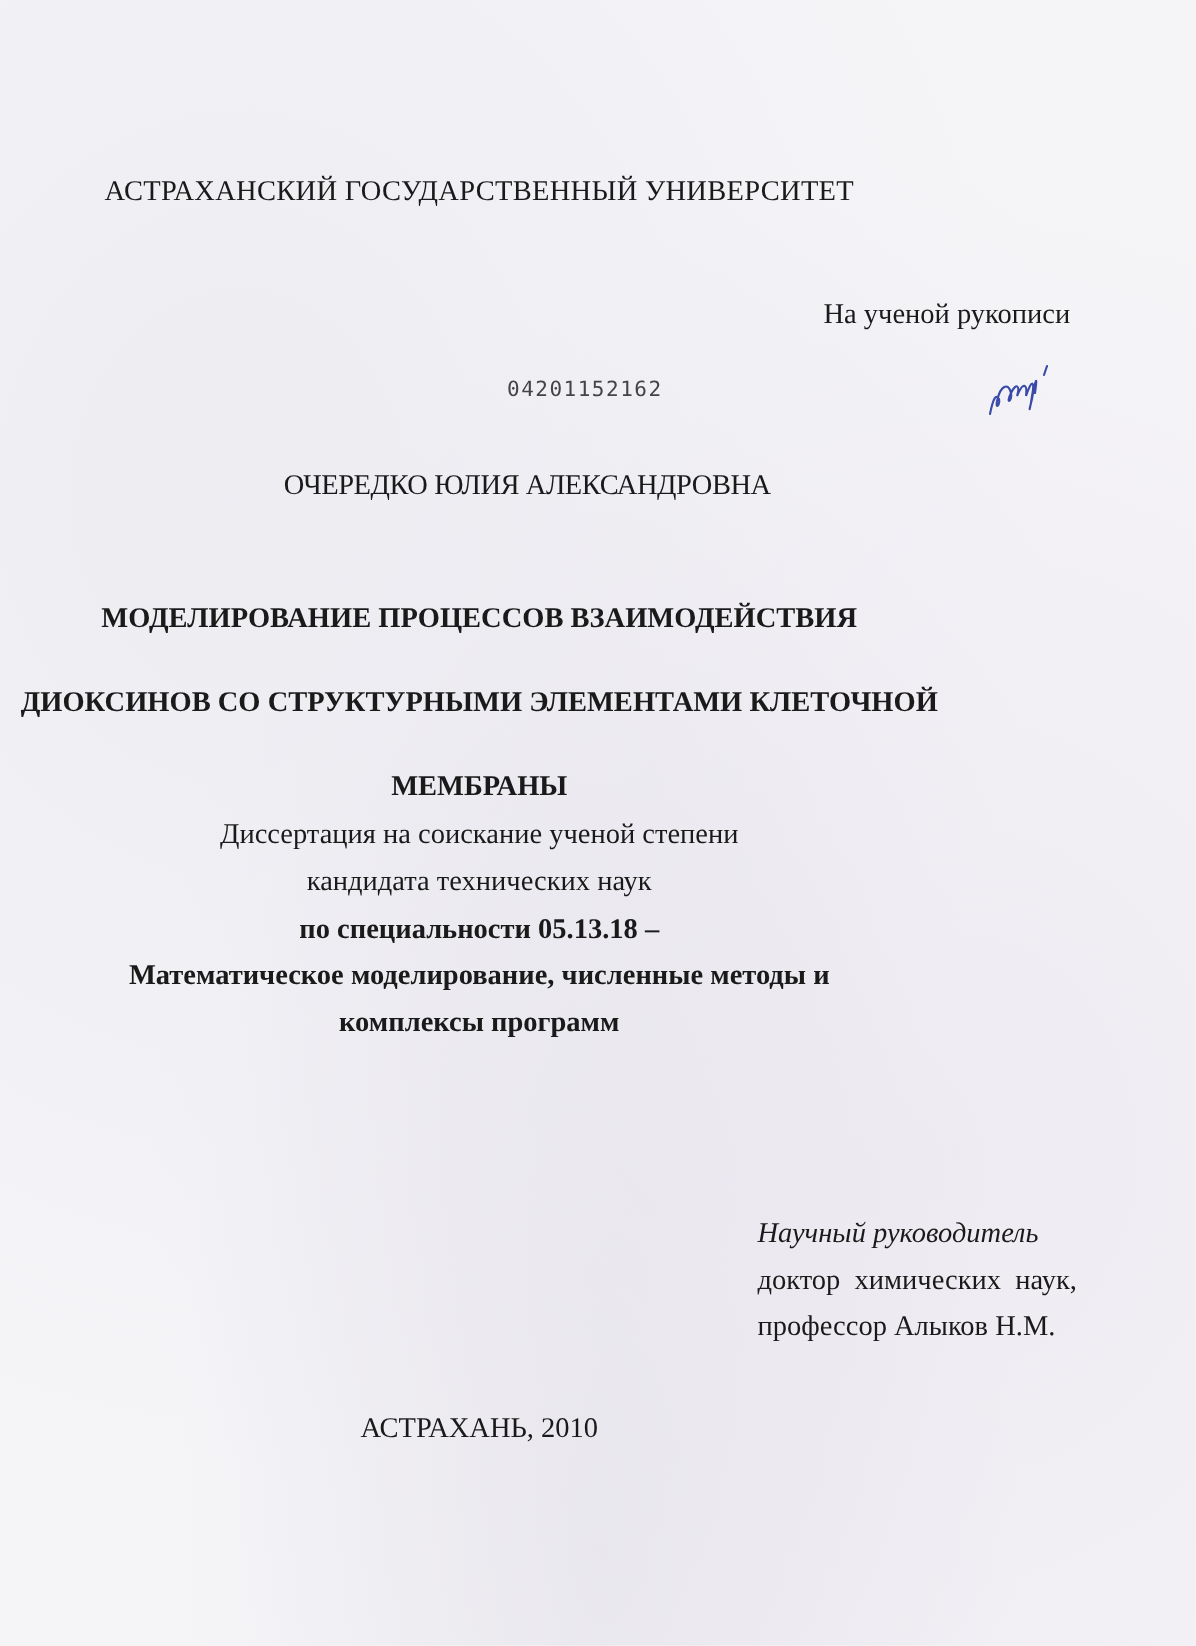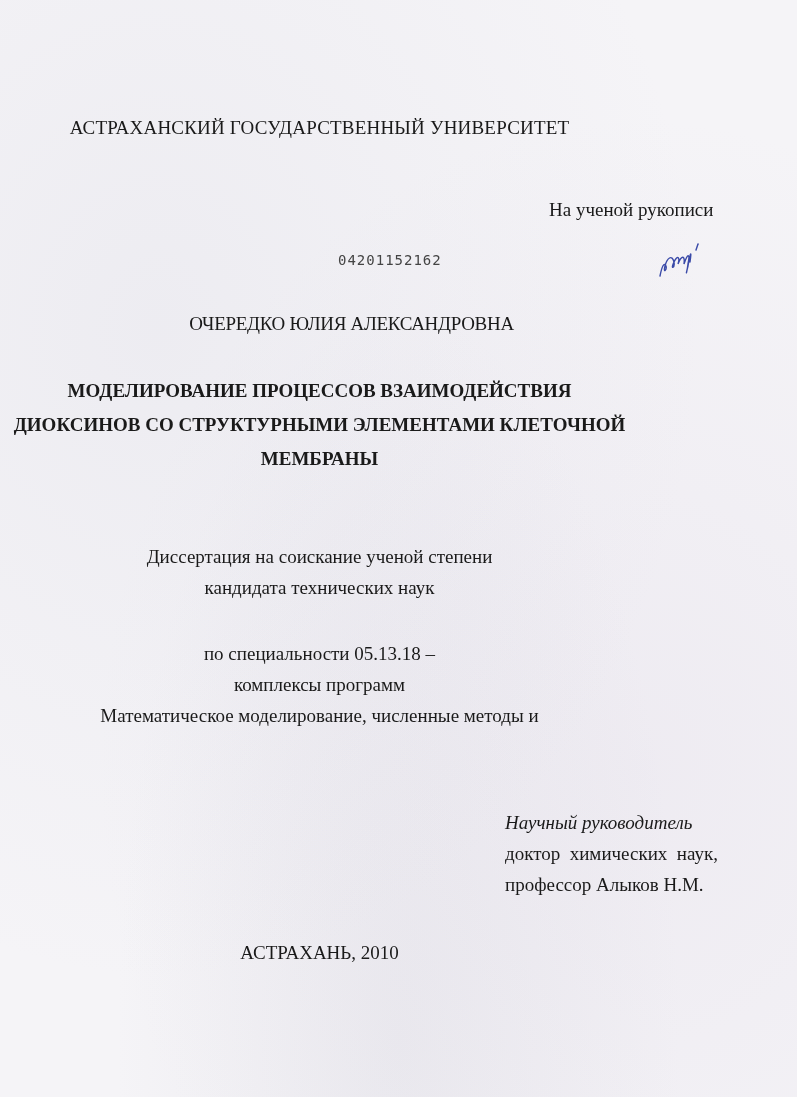--- a/index.html
+++ b/index.html
@@ -19,23 +19,23 @@
       #f5f4f7;
   }
   .abs { position: absolute; white-space: nowrap; }
   .center { left: 0; width: 639px; text-align: center; }
   .univ { top: 117px; font-size: 19px; letter-spacing: 0.2px; }
   .rights { top: 199px; left: 549px; font-size: 19px; }
   .code { top: 252px; left: 338px; font-family: "DejaVu Sans Mono", "Liberation Mono", monospace; font-size: 14px; color: #444; letter-spacing: 1px; }
   .sig { top: 236px; left: 654px; width: 60px; height: 44px; }
   .author { top: 313px; font-size: 19px; letter-spacing: -0.3px; padding-left: 32px; }
   .title { top: 374px; font-size: 19px; font-weight: bold; line-height: 34px; }
-  .title div { text-align: center; }
+  .title div { text-align: center; margin-top: 22px; }
   .diss { top: 541px; font-size: 19px; line-height: 31px; }
-  .spec { top: 638px; font-size: 19px; line-height: 31px; }
+  .spec { top: 604px; font-size: 19px; line-height: 31px; font-weight: bold; }
   .adv { top: 786px; left: 505px; font-size: 19px; line-height: 31px; }
   .adv .it { font-style: italic; margin-top: 21px; }
   .city { top: 942px; font-size: 19px; }
 </style>
 </head>
 <body>
 
 <div class="page">
 
   <div class="abs center univ">АСТРАХАНСКИЙ ГОСУДАРСТВЕННЫЙ УНИВЕРСИТЕТ</div>
@@ -57,22 +57,22 @@
     <div>МЕМБРАНЫ</div>
   </div>
 
   <div class="abs center diss">
     <div>Диссертация на соискание ученой степени</div>
     <div>кандидата технических наук</div>
   </div>
 
   <div class="abs center spec">
     <div>по специальности 05.13.18 –</div>
+    <div>Математическое моделирование, численные методы и</div>
     <div>комплексы программ</div>
-    <div>Математическое моделирование, численные методы и</div>
   </div>
 
   <div class="abs adv">
     <div class="it">Научный руководитель</div>
     <div style="white-space:pre">доктор  химических  наук,</div>
     <div>профессор Алыков Н.М.</div>
   </div>
 
   <div class="abs center city">АСТРАХАНЬ, 2010</div>
 

